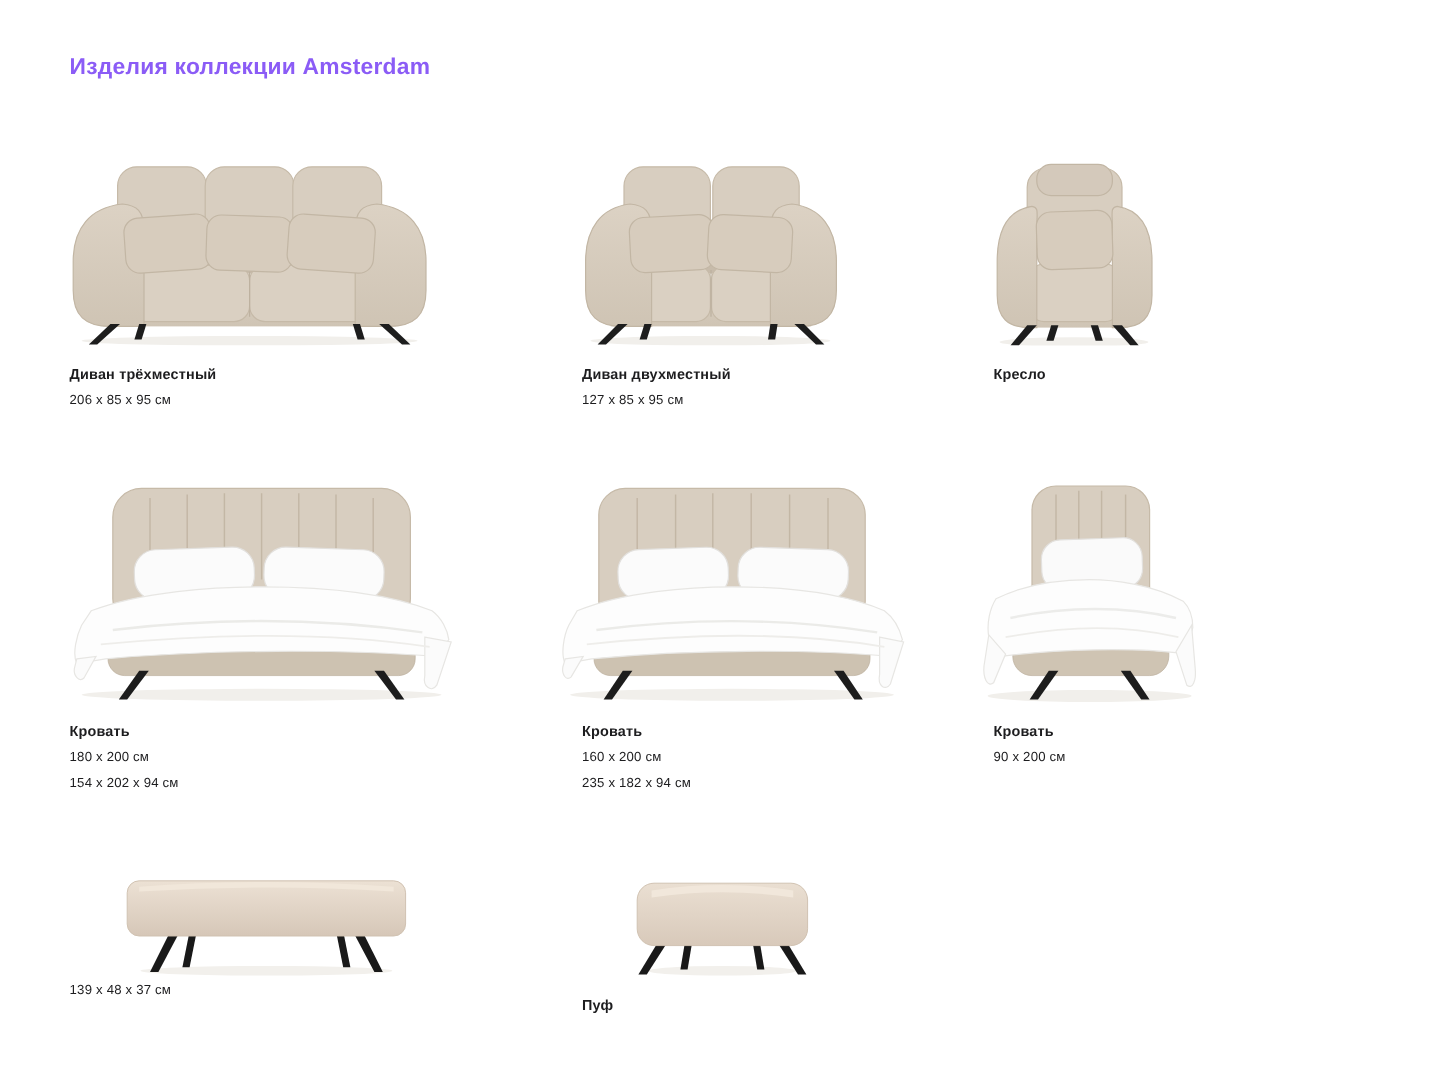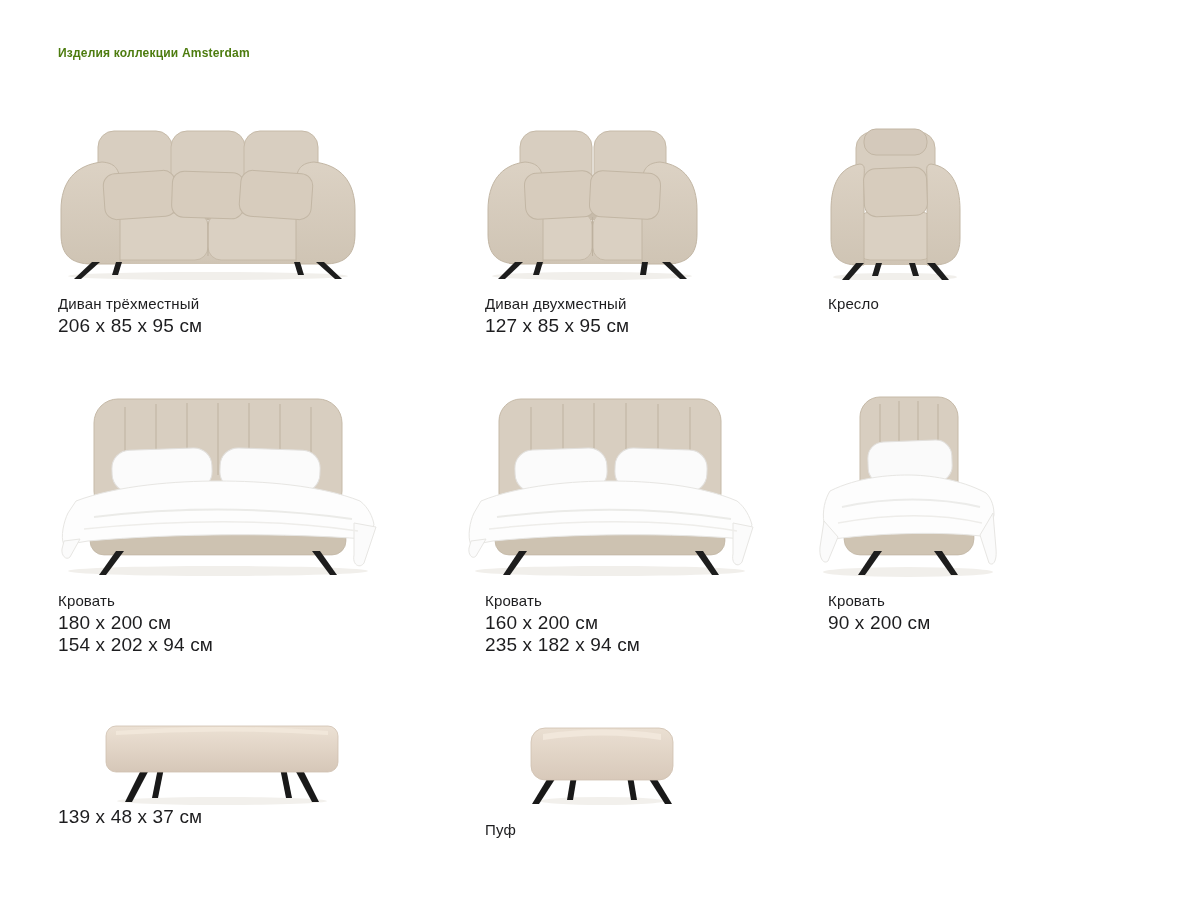--- a/index.html
+++ b/index.html
@@ -4,41 +4,41 @@
 <style>
   * { box-sizing: border-box; margin: 0; padding: 0; }
   html, body { background: #ffffff; }
   body {
     width: 1200px; height: 900px; overflow: hidden;
     font-family: "Liberation Sans", "DejaVu Sans", sans-serif;
     color: #1d1d1f;
   }
   .page { padding: 46px 40px 0 58px; }
   .page-title {
-    font-size: 12px; font-weight: 600; letter-spacing: .2px;
-    color: #4d7c0f;
+    font-size: 19px; font-weight: 600; letter-spacing: .2px;
+    color: #8b5cf6;
   }
   .catalog {
     margin-top: 62px;
     display: grid;
     grid-template-columns: 427px 343px auto;
     row-gap: 56px;
   }
   .card { display: block; }
   .imgbox { display: flex; align-items: flex-end; }
   .imgbox.r1 { height: 158px; }
   .imgbox.r2 { height: 184px; }
   .imgbox.r3 { height: 94px; }
   .pname {
     margin-top: 13px;
-    font-size: 15px; line-height: 22px; font-weight: 400;
+    font-size: 12px; line-height: 22px; font-weight: 700;
     letter-spacing: .15px;
   }
   .pdim {
-    font-size: 19px; line-height: 22px; font-weight: 400;
+    font-size: 11px; line-height: 22px; font-weight: 400;
     letter-spacing: .15px;
   }
   svg { display: block; }
   .ml-bench { margin-left: 44px; }
   .ml-pouf  { margin-left: 42px; }
   .ml-bed2  { margin-left: -20px; }
   .ml-bed3  { margin-left: -10px; }
 </style>
 </head>
 <body>

